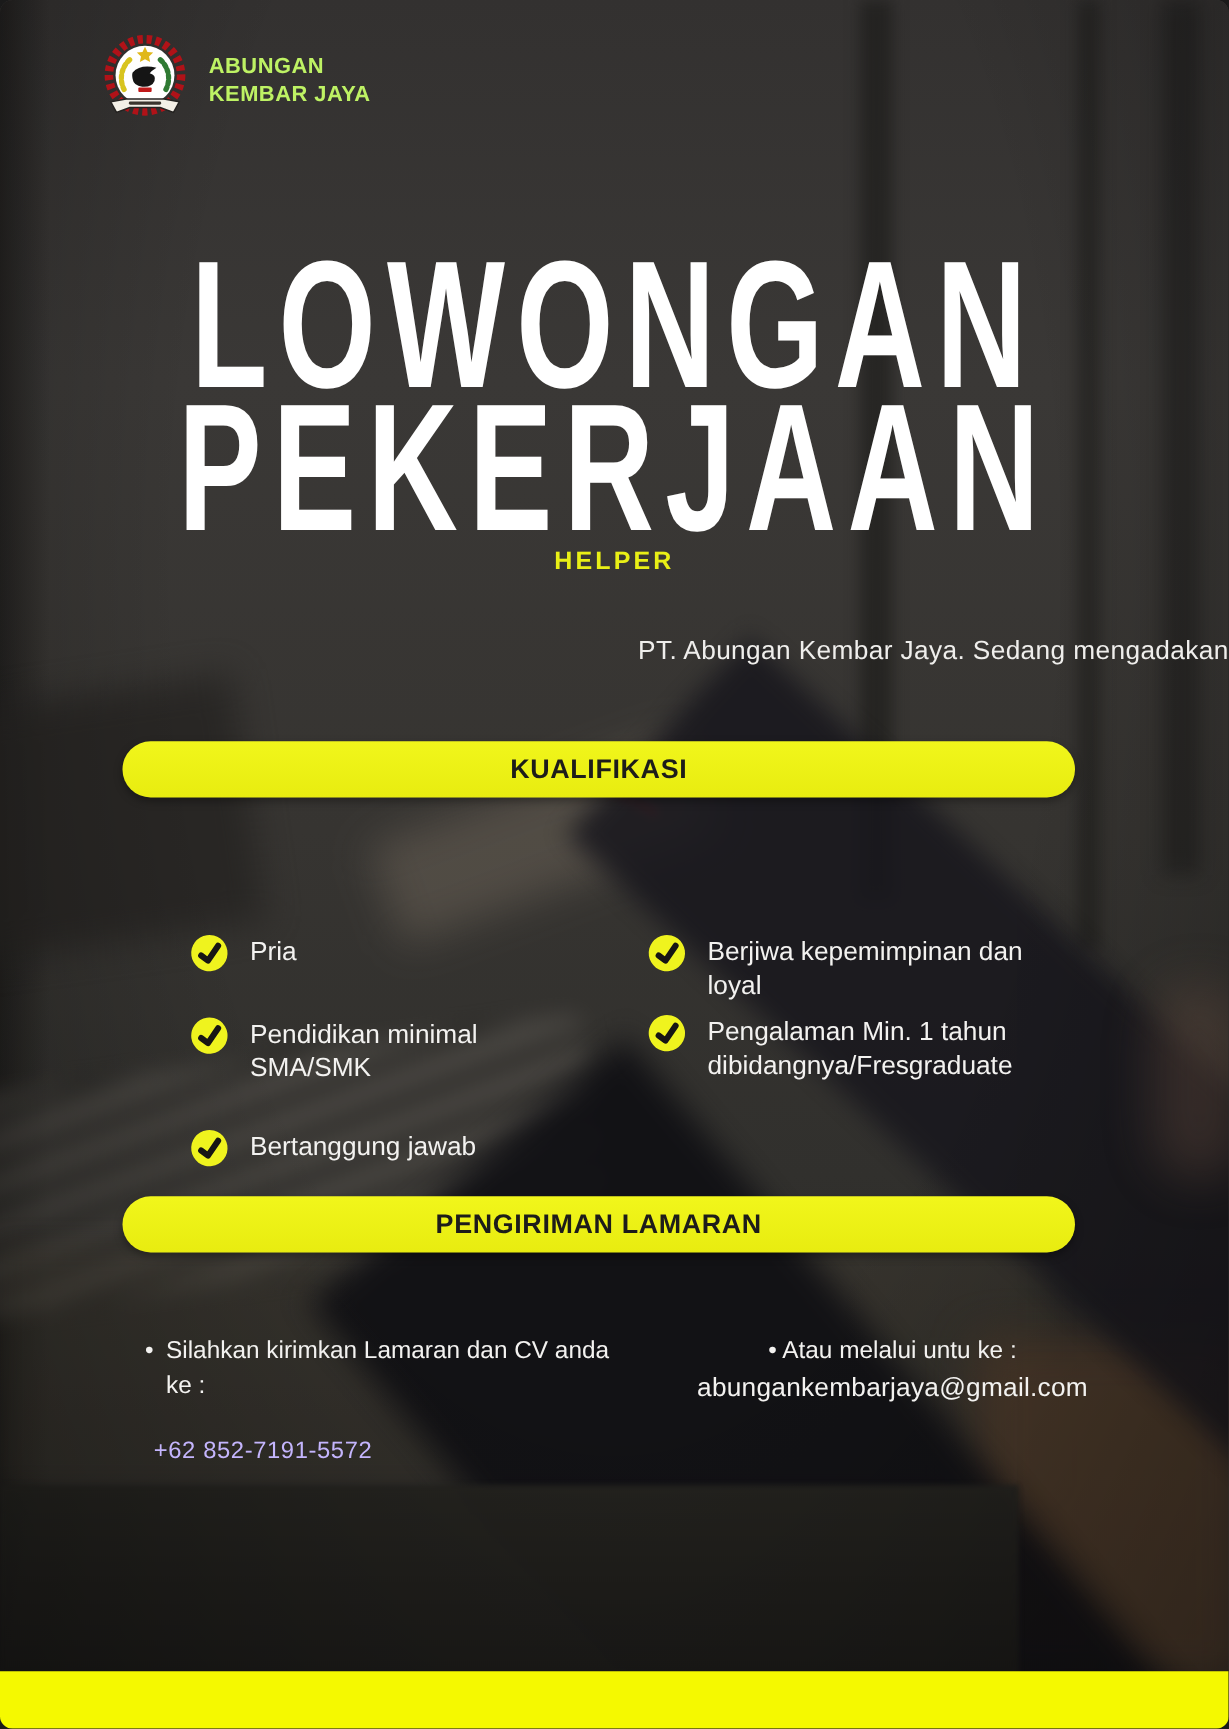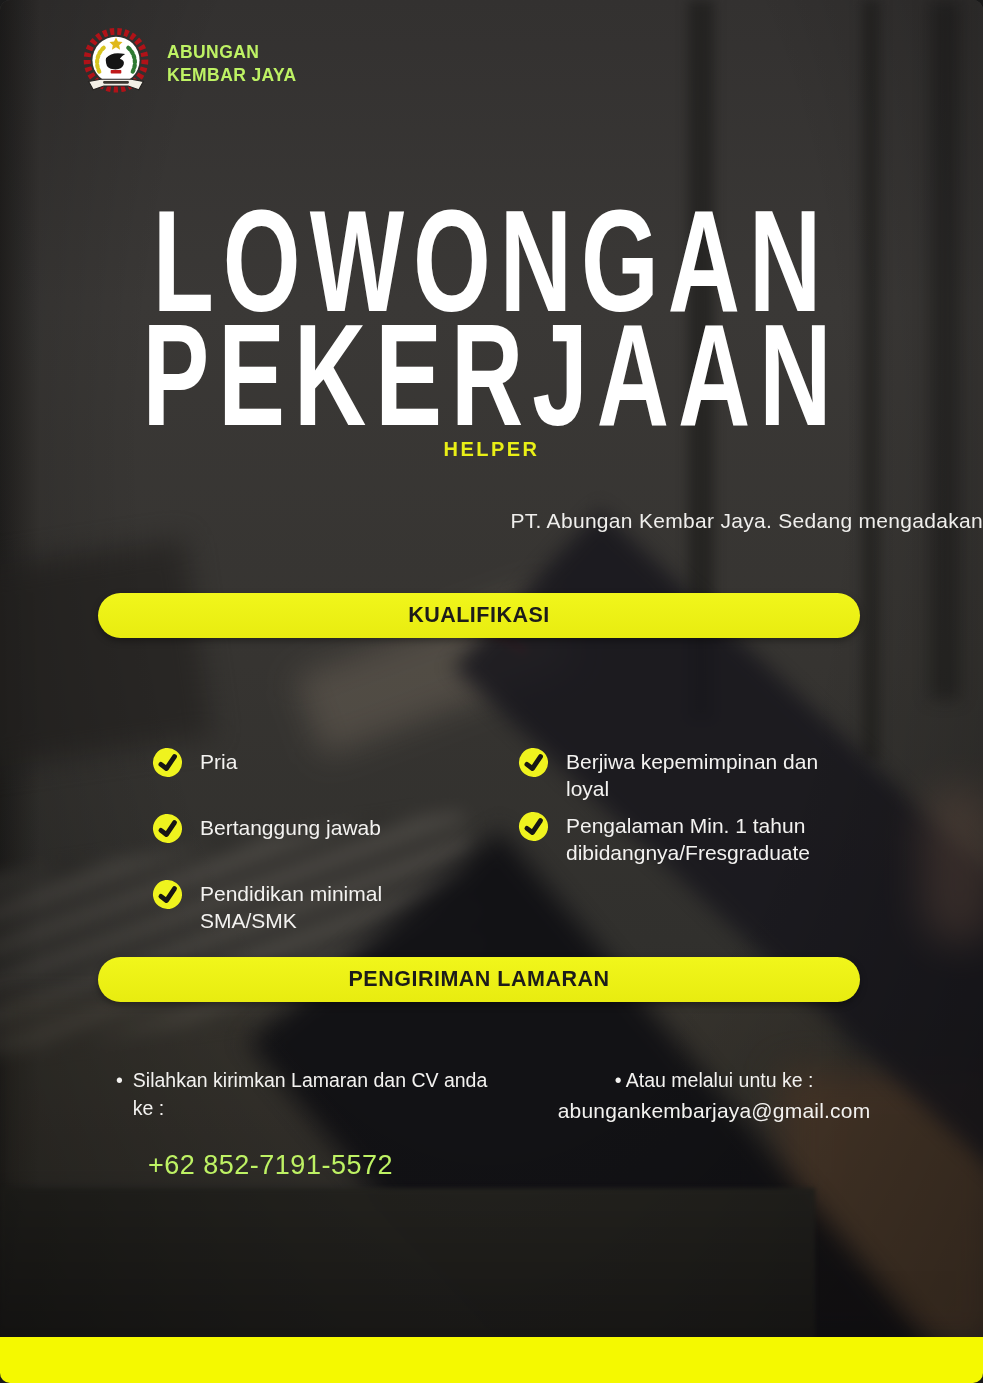--- a/index.html
+++ b/index.html
@@ -50,21 +50,21 @@
   .qual-col.left{left:152px;width:340px;}
   .qual-col.right{left:518px;width:352px;}
   .qual-item{display:flex;align-items:flex-start;gap:17px;color:#F3F2F0;font-size:21px;line-height:27px;font-weight:500;}
   .qual-col.left .qual-item{margin-bottom:36px;}
   .qual-col.right .qual-item{margin-bottom:10px;}
   .check-icon{width:31px;height:31px;flex:0 0 auto;margin-top:-1px;transform:rotate(-8deg);}
   .qual-text{max-width:282px;}
   .apply-left{position:absolute;left:116px;top:1066px;width:380px;color:#F3F2F0;font-size:19.5px;line-height:1.45;}
   .apply-bullet-row{display:flex;gap:10px;}
   .bullet-dot{flex:0 0 auto;}
-  .apply-phone{position:absolute;left:148px;top:1150px;color:#bef264;font-size:27px;letter-spacing:.5px;}
+  .apply-phone{position:absolute;left:123px;top:1150px;color:#c4b5fd;font-size:19px;letter-spacing:.5px;}
   .apply-right{position:absolute;left:528px;top:1066px;width:372px;color:#F3F2F0;font-size:19.5px;line-height:1.45;text-align:center;}
   .apply-right .email{font-size:21px;letter-spacing:.2px;margin-top:2px;}
   .footer-bar{position:absolute;left:0;bottom:0;width:100%;height:46px;background:#F5F900;z-index:3;}
 </style>
 </head>
 <body>
 
 <div class="poster">
 
   <div class="bg">
@@ -131,28 +131,28 @@
             <circle cx="16" cy="16" r="15" fill="#EFF31E"></circle>
             <path d="M9 17 l5 5 L24 11" stroke="#171614" stroke-width="5" fill="none" stroke-linecap="round" stroke-linejoin="round"></path>
           </svg>
         <div class="qual-text">Pria</div>
       </div>
       <div class="qual-item">
         <svg class="check-icon" viewBox="0 0 32 32">
             <circle cx="16" cy="16" r="15" fill="#EFF31E"></circle>
             <path d="M9 17 l5 5 L24 11" stroke="#171614" stroke-width="5" fill="none" stroke-linecap="round" stroke-linejoin="round"></path>
           </svg>
-        <div class="qual-text">Bertanggung jawab</div>
+        <div class="qual-text">Pendidikan minimal SMA/SMK</div>
       </div>
       <div class="qual-item">
         <svg class="check-icon" viewBox="0 0 32 32">
             <circle cx="16" cy="16" r="15" fill="#EFF31E"></circle>
             <path d="M9 17 l5 5 L24 11" stroke="#171614" stroke-width="5" fill="none" stroke-linecap="round" stroke-linejoin="round"></path>
           </svg>
-        <div class="qual-text">Pendidikan minimal SMA/SMK</div>
+        <div class="qual-text">Bertanggung jawab</div>
       </div>
     </div>
 
     <div class="qual-col right">
       <div class="qual-item">
         <svg class="check-icon" viewBox="0 0 32 32">
             <circle cx="16" cy="16" r="15" fill="#EFF31E"></circle>
             <path d="M9 17 l5 5 L24 11" stroke="#171614" stroke-width="5" fill="none" stroke-linecap="round" stroke-linejoin="round"></path>
           </svg>
         <div class="qual-text">Berjiwa kepemimpinan dan loyal</div>

